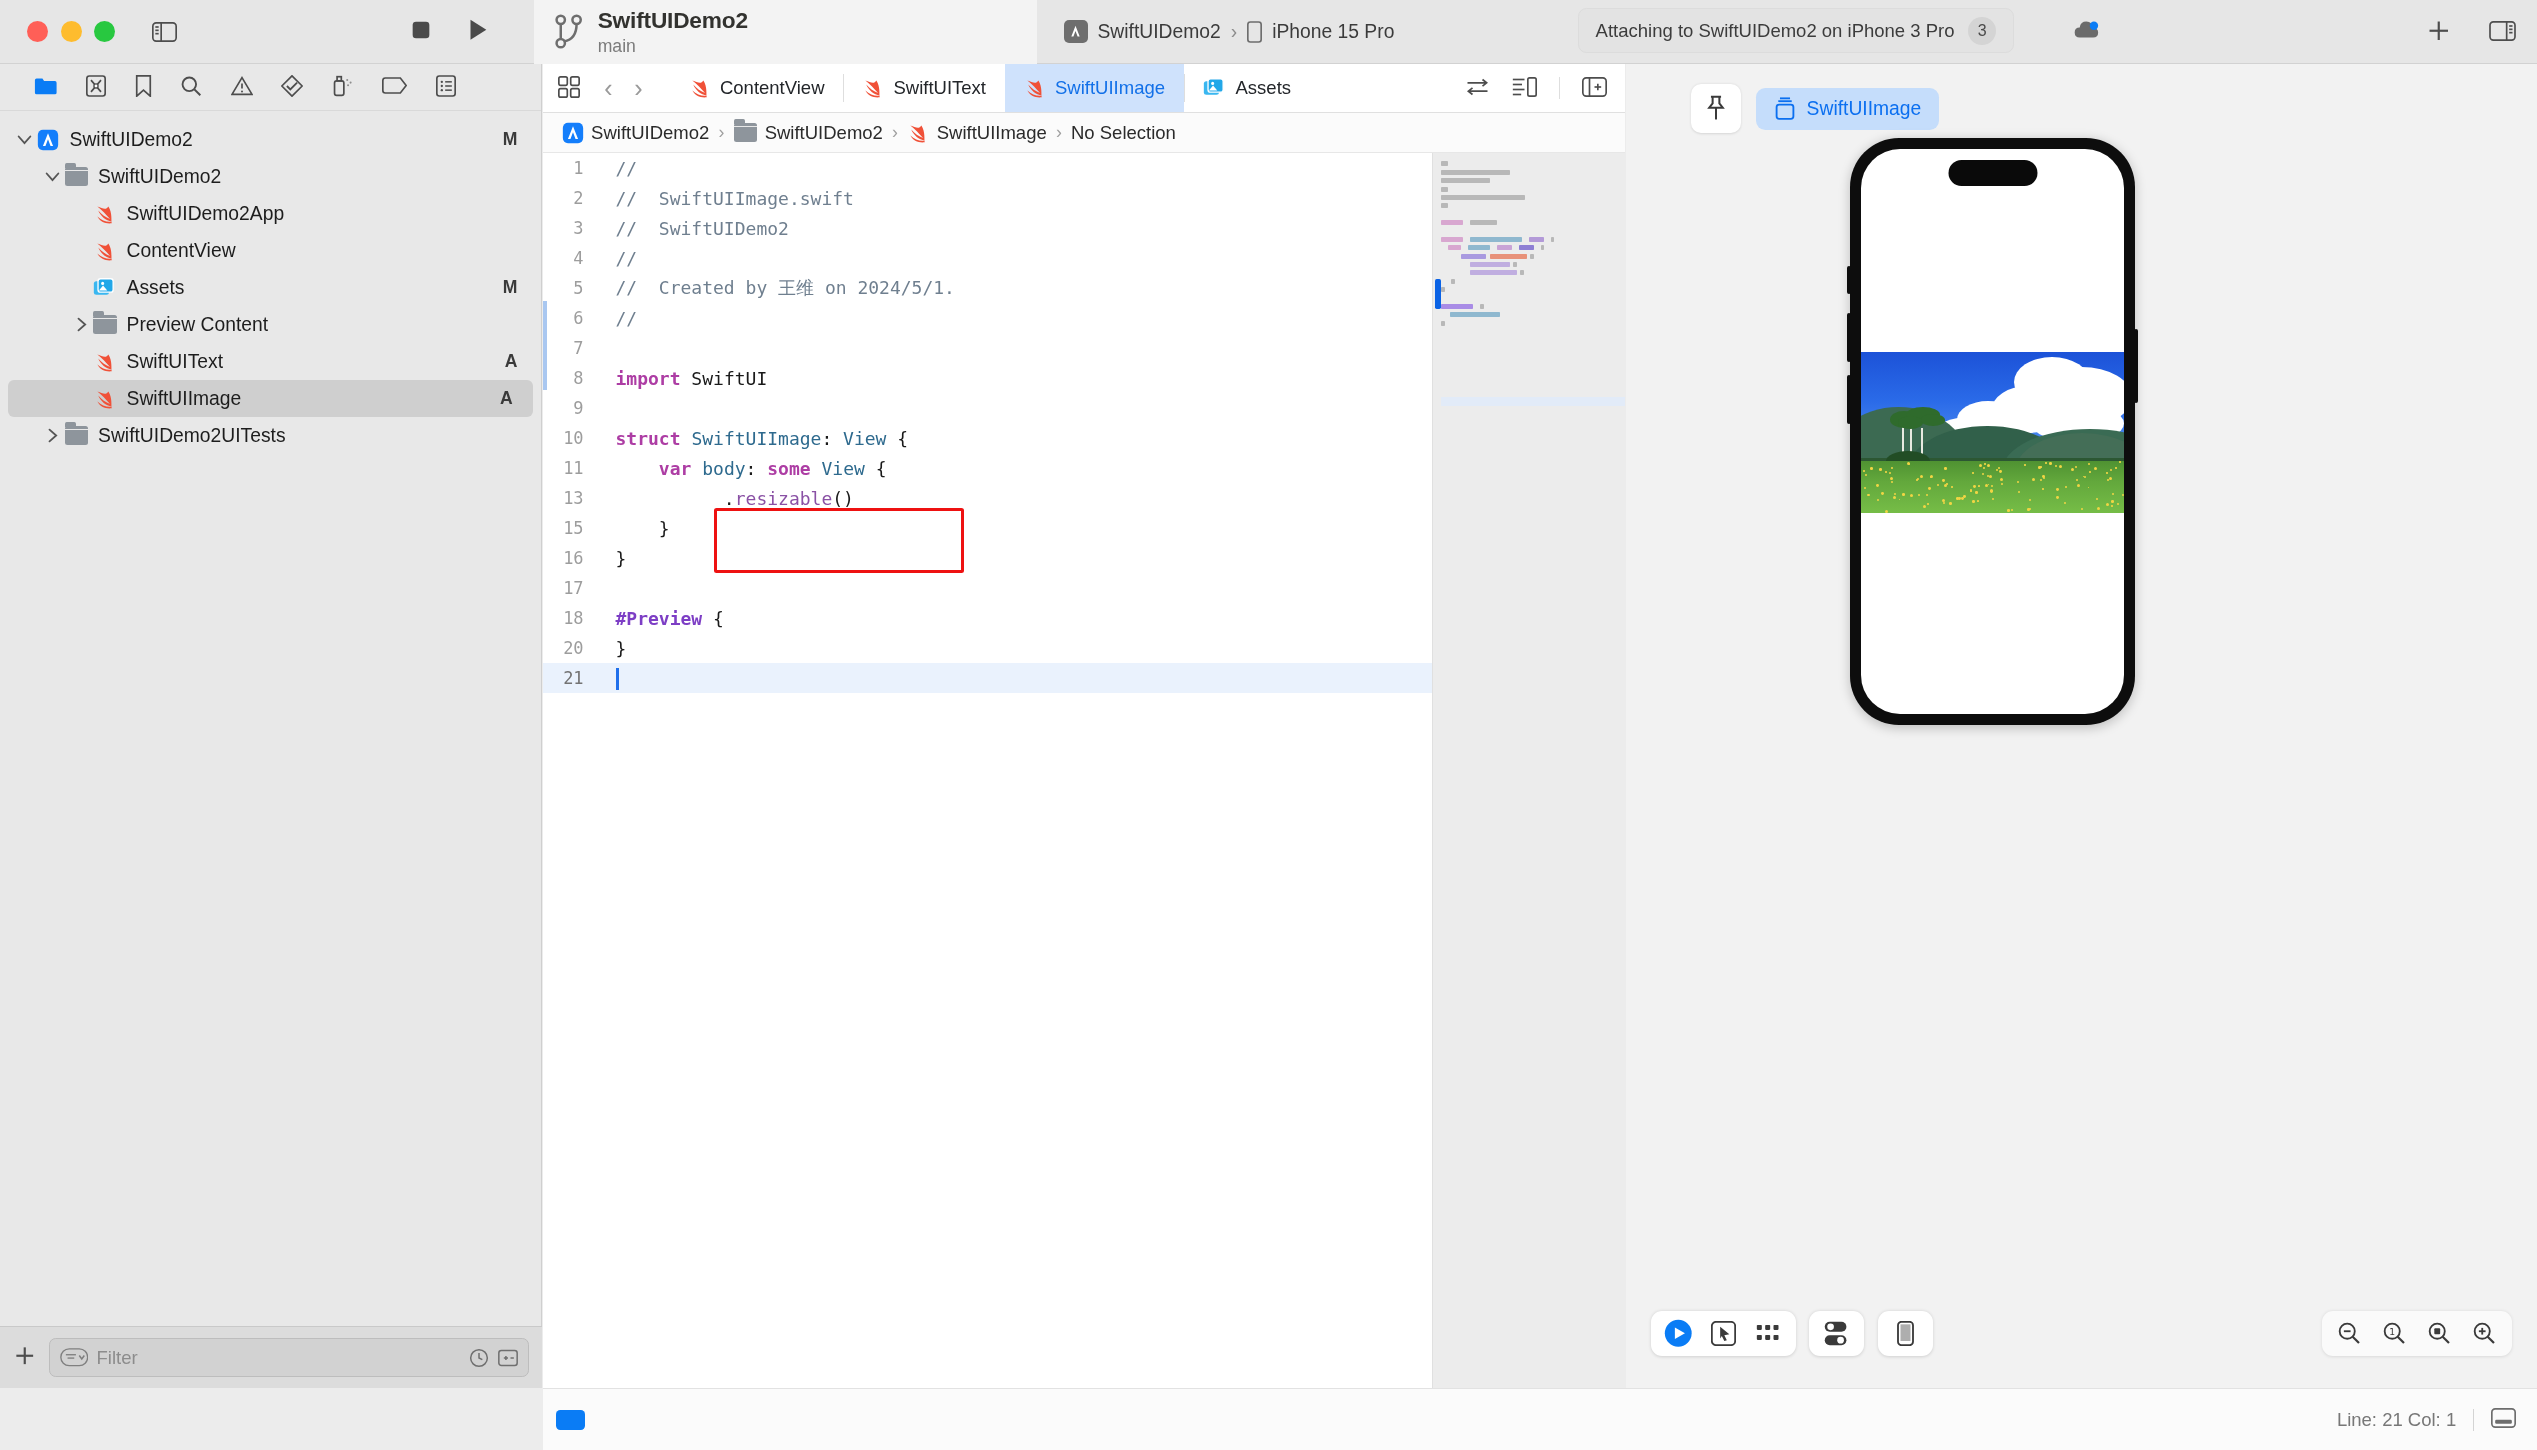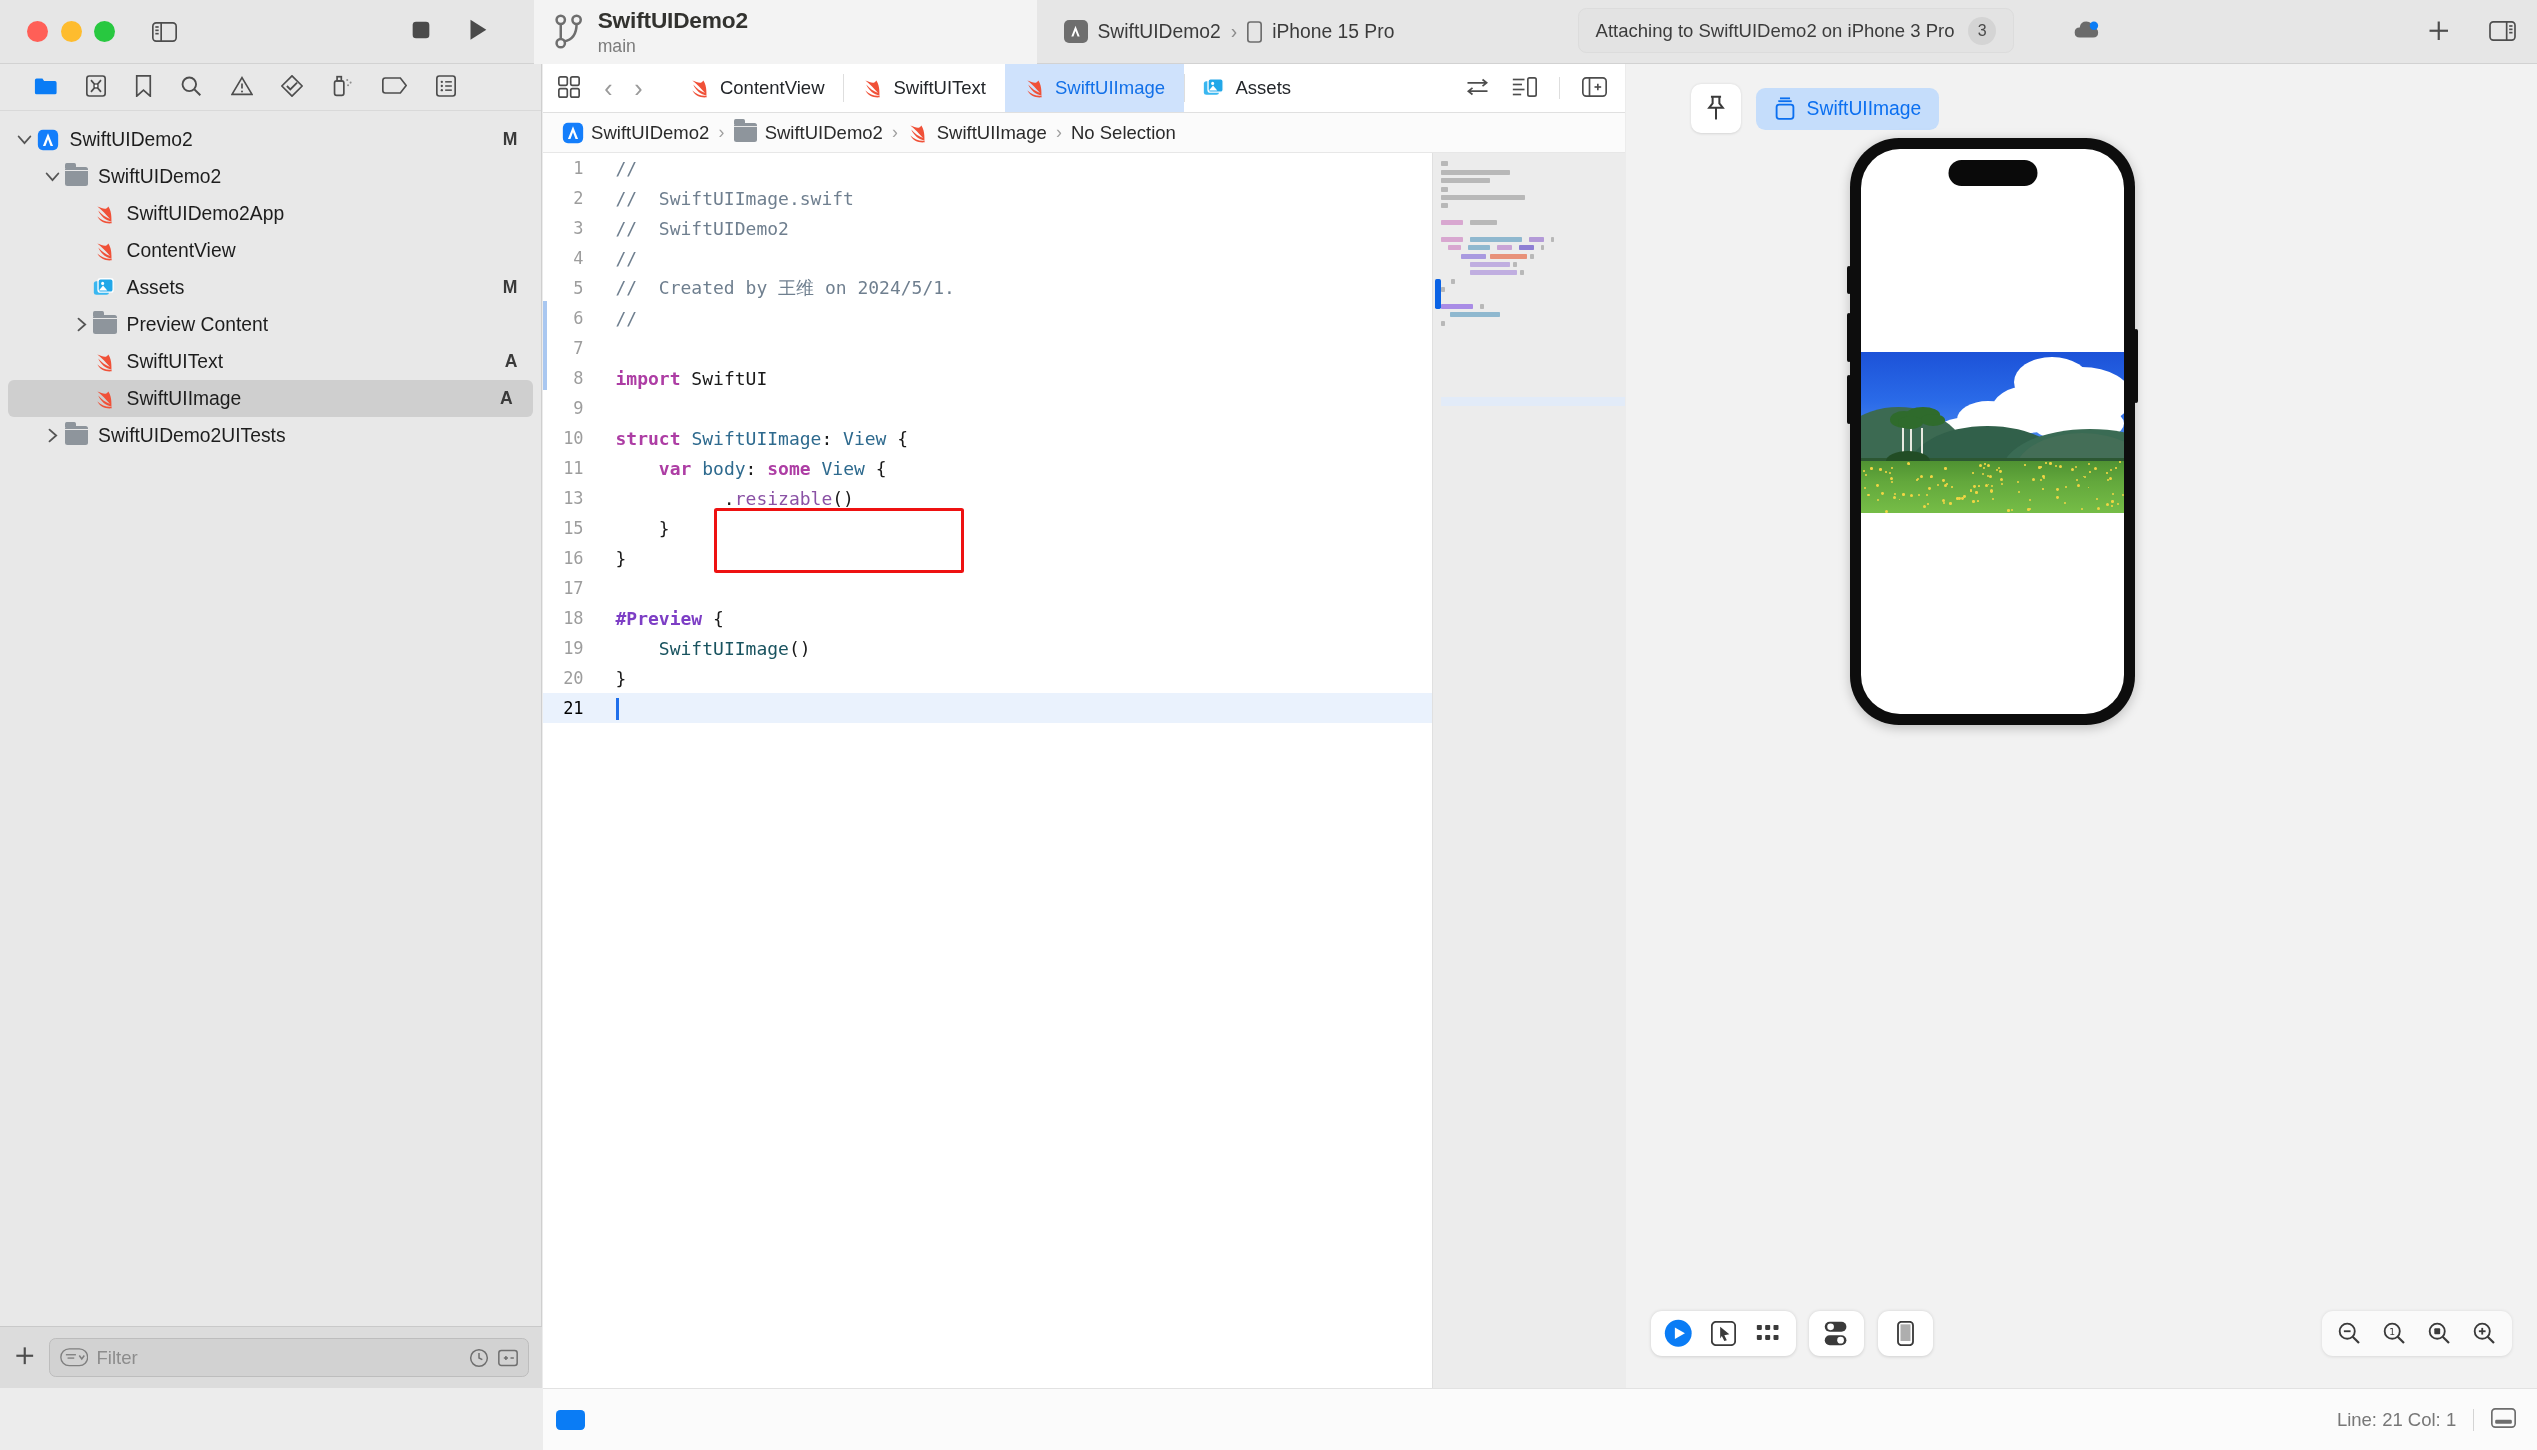--- a/index.html
+++ b/index.html
@@ -144,21 +144,21 @@
   .code-line {
     display: flex; height: 30px; align-items: center;
     font-family: "DejaVu Sans Mono", monospace; font-size: 18px;
   }
   .code-line.active { background: #eaf2fd; }
   .ln {
     width: 54px; text-align: right; padding-right: 13.4px;
     color: #9d9d9d; font-size: 17px; flex: 0 0 54px;
     font-family: "DejaVu Sans Mono", monospace;
   }
-  .code-line.active .ln { color: #000000; }
+  .code-line.active .ln { color: #737373; }
   .ctext { white-space: pre; padding-left: 18.5px; }
 
   .cm  { color: #6f7f8f; }         
   .kw  { color: #ad3da4; font-weight: bold; }  
   .ty  { color: #2e6a8e; }         
   .st  { color: #d12f1b; }         
   .fn  { color: #8a51a5; }         
   .pl  { color: #1a1a1a; }         
   .mac { color: #7d3ec5; font-weight: bold; } 
   .tydark { color: #19535f; }
@@ -742,24 +742,20 @@
             <span class="ln">16</span>
             <span class="ctext"><span class="pl">}</span></span>
           </div>
           <div class="code-line">
             <span class="ln">17</span>
             <span class="ctext"></span>
           </div>
           <div class="code-line">
             <span class="ln">18</span>
             <span class="ctext"><span class="mac">#Preview</span><span class="pl"> {</span></span>
-          </div>
-          <div class="code-line">
-            <span class="ln">19</span>
-            <span class="ctext"><span class="pl">    </span><span class="tydark">SwiftUIImage</span><span class="pl">()</span></span>
           </div>
           <div class="code-line">
             <span class="ln">20</span>
             <span class="ctext"><span class="pl">}</span></span>
           </div>
           <div class="code-line active">
             <span class="ln">21</span>
             <span class="ctext"><span class="cursor"></span></span>
           </div>
         </div>

